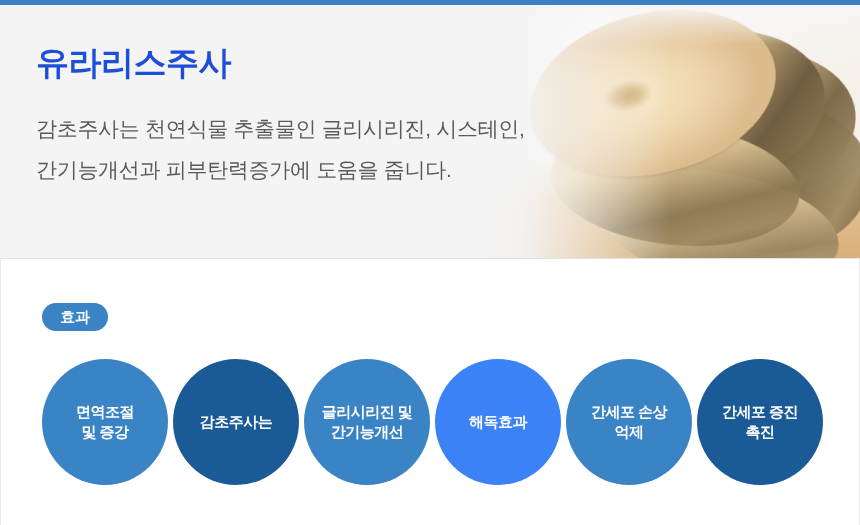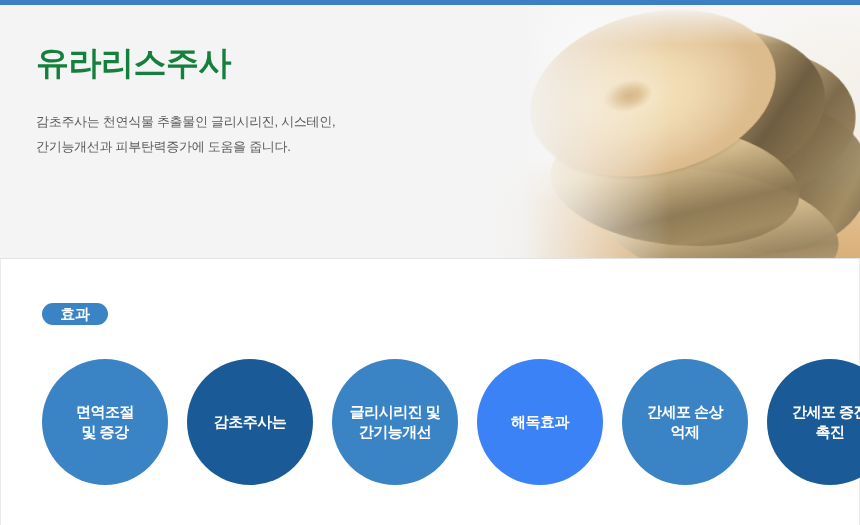--- a/index.html
+++ b/index.html
@@ -106,56 +106,56 @@
     position:absolute; left:0; top:0; width:190px; height:253px;
     background:linear-gradient(to right, #f4f4f4 0%, rgba(244,244,244,.96) 22%, rgba(248,248,248,.55) 55%, rgba(255,255,255,0) 100%);
   }
   .photo-fade-top {
     position:absolute; left:0; top:0; width:380px; height:40px;
     background:linear-gradient(to bottom, #f7f6f5 0%, rgba(247,246,245,0) 100%);
   }
 
   .hero-text { position:absolute; left:36px; top:38px; width:470px; }
   .hero-title {
-    font-size:33px; font-weight:700; color:#15803d;
+    font-size:33px; font-weight:700; color:#1d4ed8;
     letter-spacing:-.5px; line-height:1.2;
   }
   .hero-desc {
     margin-top:26px;
-    font-size:13px; color:#5a5a5a; line-height:1.95;
+    font-size:21px; color:#5a5a5a; line-height:1.95;
     letter-spacing:-.3px;
   }
   .hero-desc div { white-space:nowrap; }
 
   
   .effects {
     position:absolute; left:0; top:258px;
     width:860px; height:267px;
     background:#ffffff;
     border-top:1px solid #e2e2e2;
     border-left:1px solid #eaeaea;
     border-right:1px solid #eaeaea;
   }
 
   .badge {
     position:absolute; left:41px; top:44px;
-    min-width:66px; height:22px;
+    min-width:66px; height:28px;
     padding:0 18px;
     background:#3a84c6;
     color:#ffffff;
     border-radius:16px;
     font-size:15px; font-weight:700;
     letter-spacing:-.3px;
     display:flex; align-items:center; justify-content:center;
   }
 
   .circle-row {
     position:absolute; left:41px; top:100px;
     width:782px; height:126px;
-    display:flex; align-items:flex-start; gap:19px;
+    display:flex; align-items:flex-start; gap:5px;
   }
   .circle {
     width:126px; height:126px;
     flex:0 0 126px;
     border-radius:50%;
     display:flex; align-items:center; justify-content:center;
     text-align:center;
     color:#ffffff;
     font-size:15px; font-weight:700;
     line-height:1.35;

